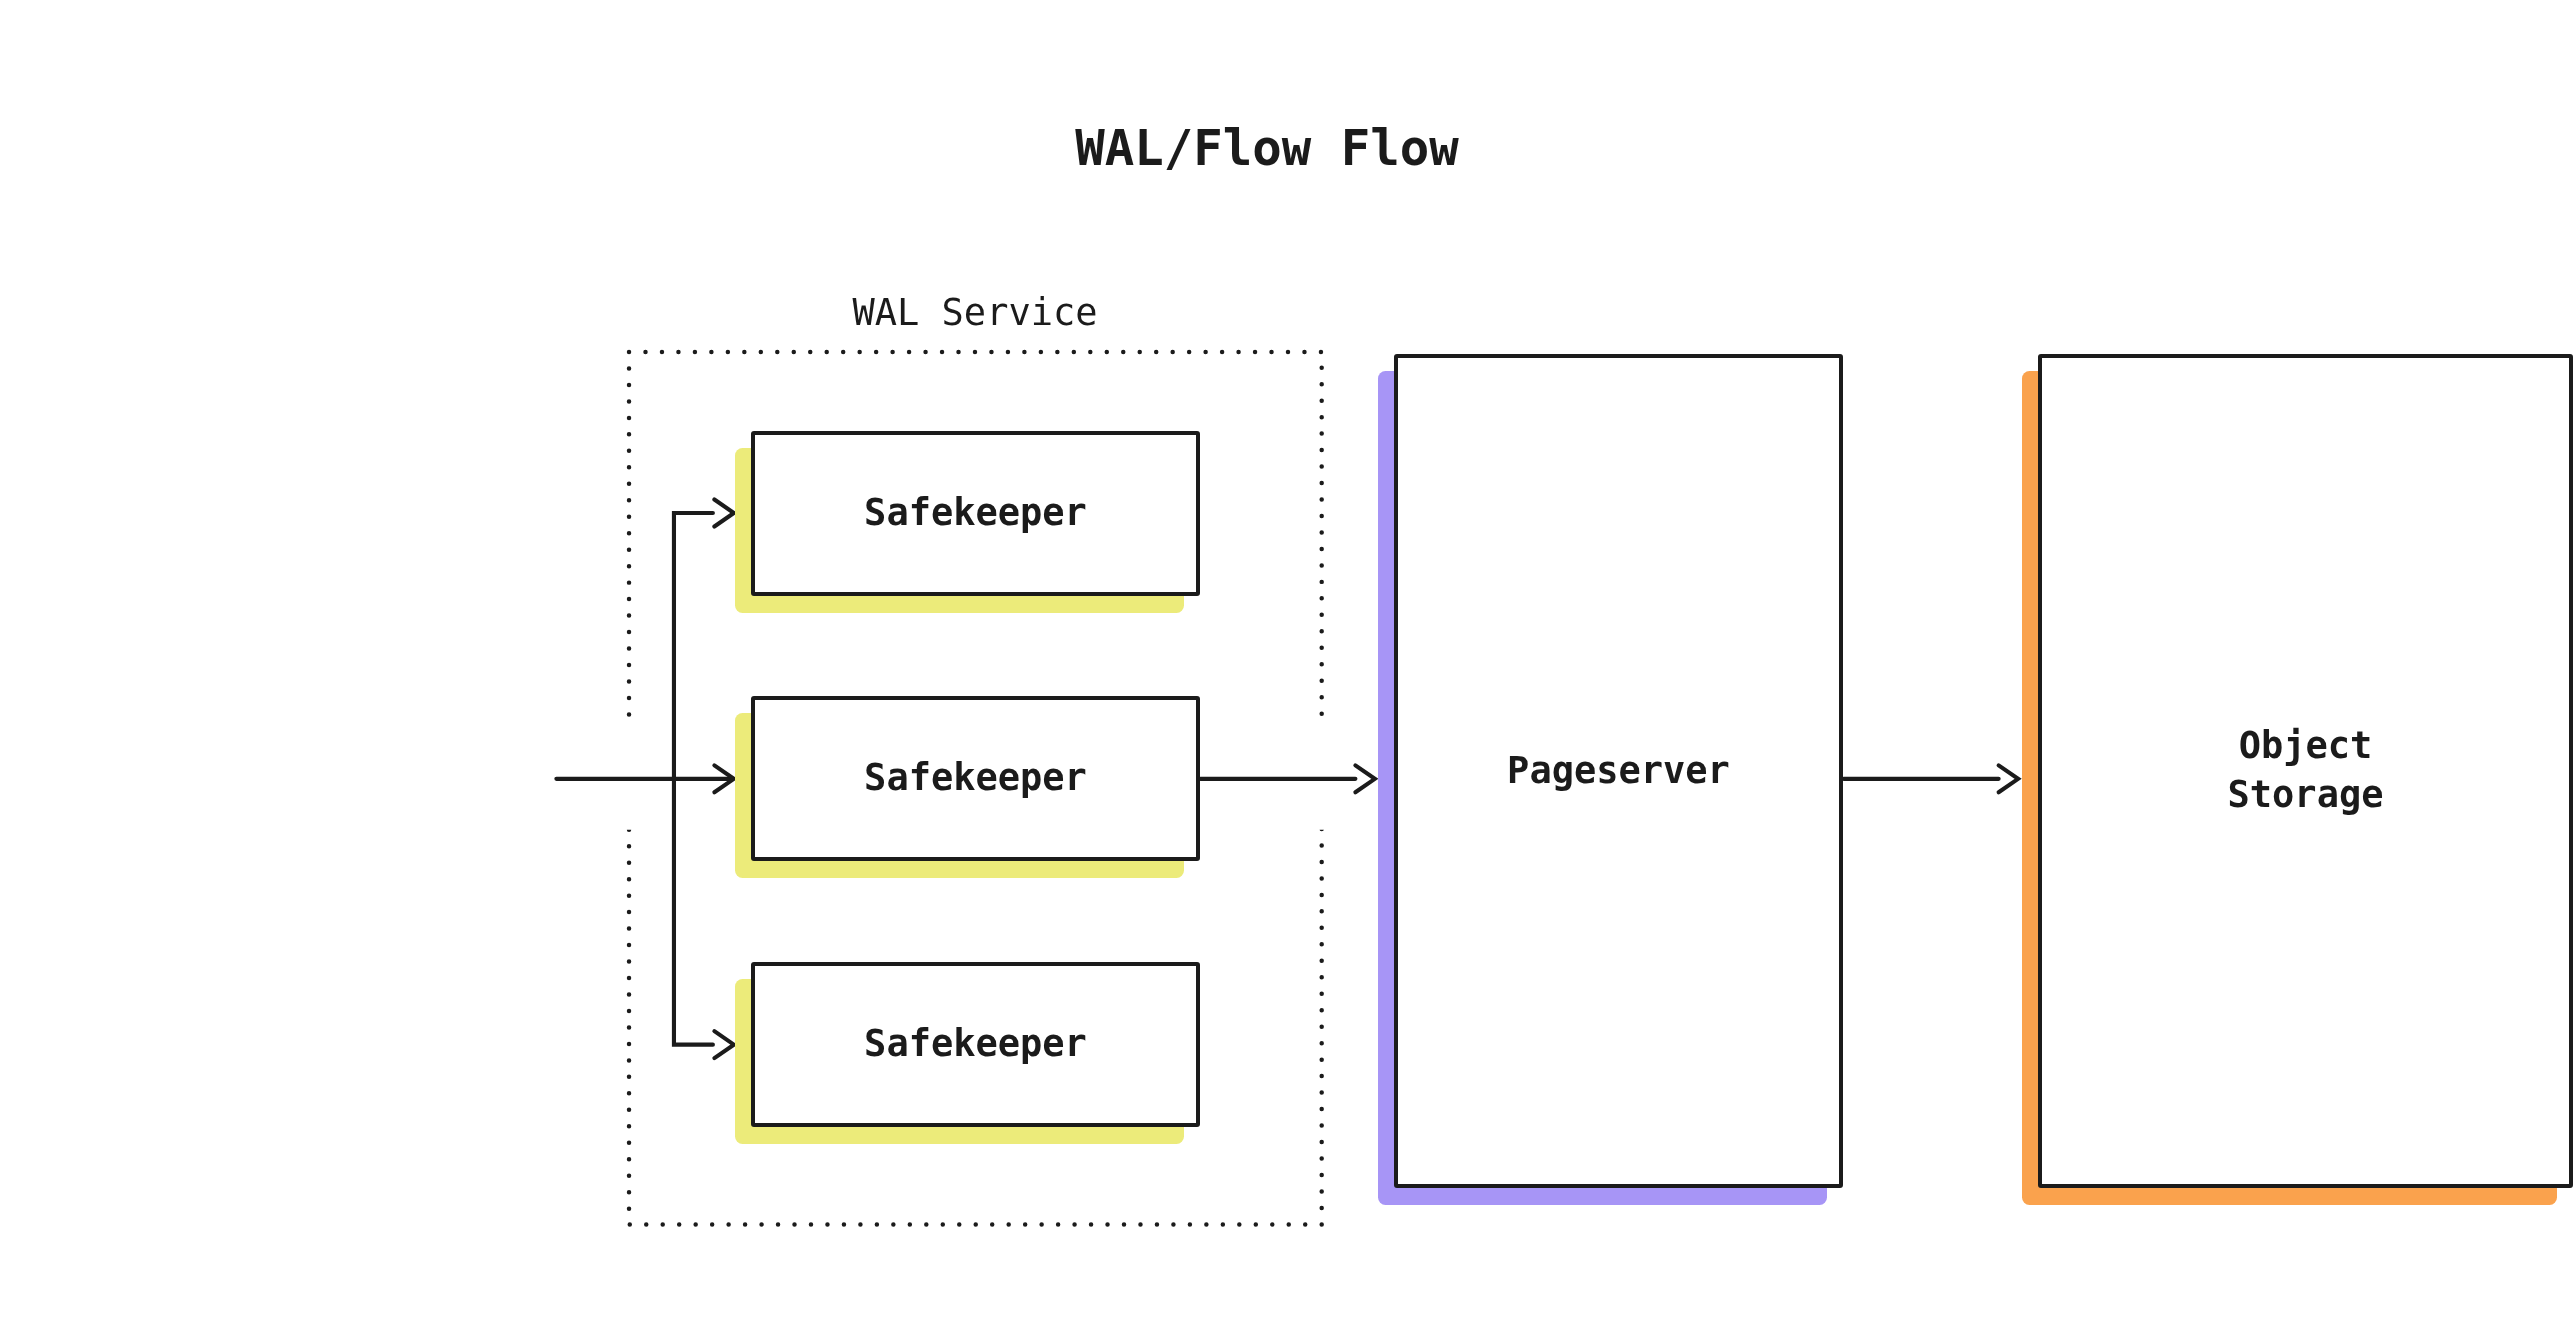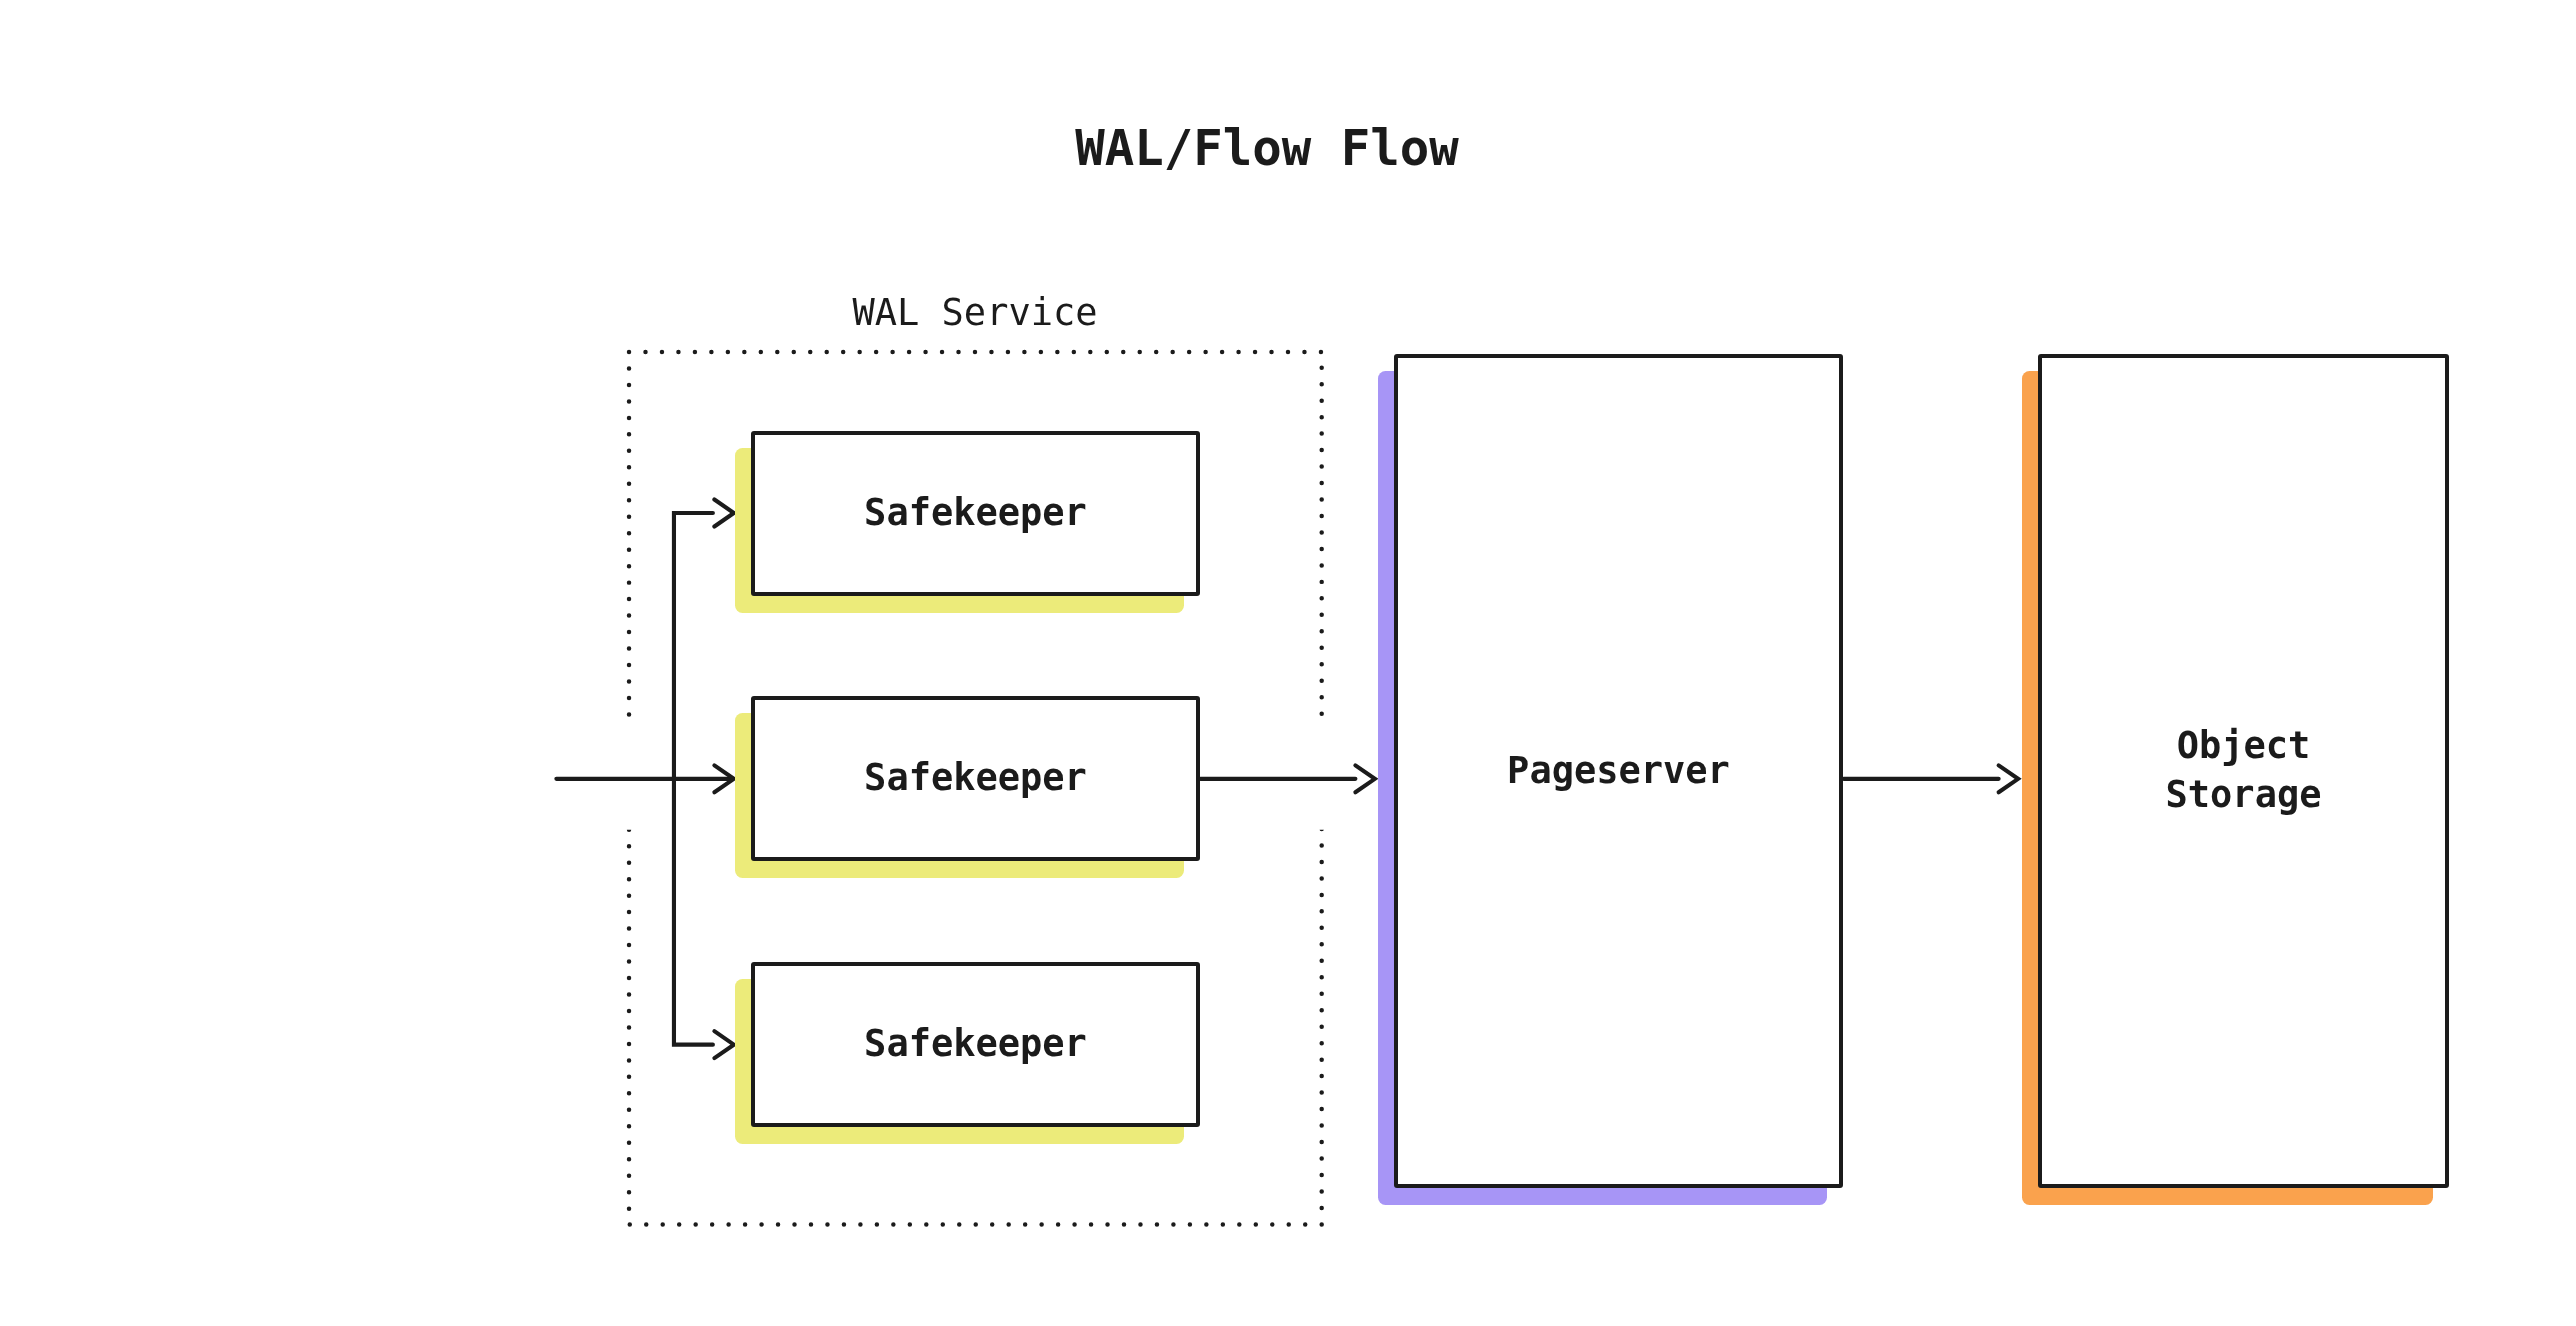--- a/index.html
+++ b/index.html
@@ -64,21 +64,21 @@
     font-size: 37px;
     line-height: 1.32;
     white-space: pre-line;
   }
 
   #node-postgres-compute { left: 107px;  top: 666px;  width: 449px; height: 225px; }
   #node-safekeeper-1     { left: 751px; top: 431px;  width: 449px; height: 165px; }
   #node-safekeeper-2     { left: 751px; top: 696px;  width: 449px; height: 165px; }
   #node-safekeeper-3     { left: 751px; top: 962px; width: 449px; height: 165px; }
   #node-pageserver       { left: 1394px; top: 354px;  width: 449px; height: 834px; }
-  #node-object-storage   { left: 2038px; top: 354px;  width: 411px; height: 834px; }
+  #node-object-storage   { left: 2038px; top: 354px;  width: 510px; height: 834px; padding-left: 25px; }
 
   .edge { fill: none; stroke: #1b1b1b; stroke-width: 5.5; stroke-linecap: round; }
   .arrowhead { fill: none; stroke: #1b1b1b; stroke-width: 5.5; stroke-linecap: round; stroke-linejoin: miter; }
   .dotted-frame { fill: none; stroke: #1b1b1b; stroke-width: 6; stroke-dasharray: 0 22; stroke-linecap: round; }
   .dot-gap { fill: #ffffff; stroke: none; }
 </style>
 </head>
 <body>
 
 <div class="canvas">

